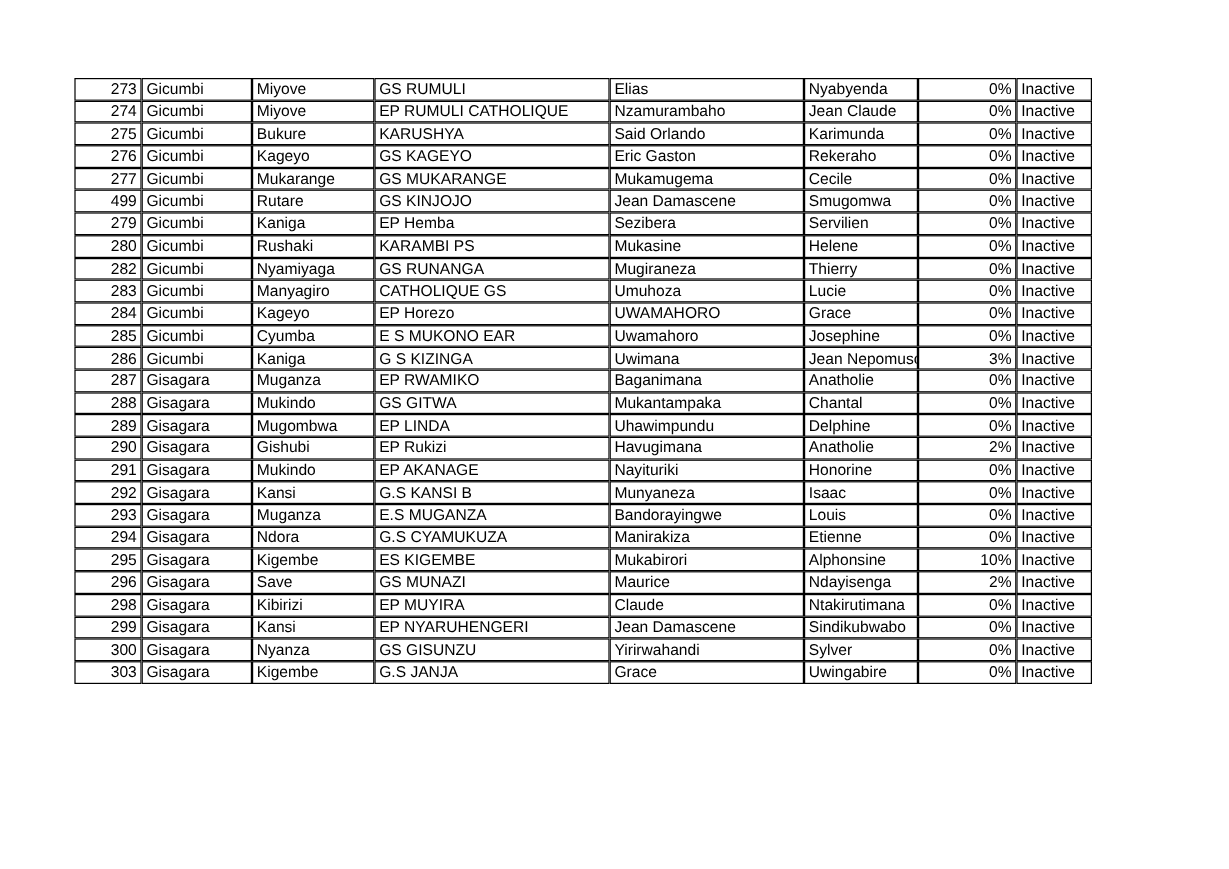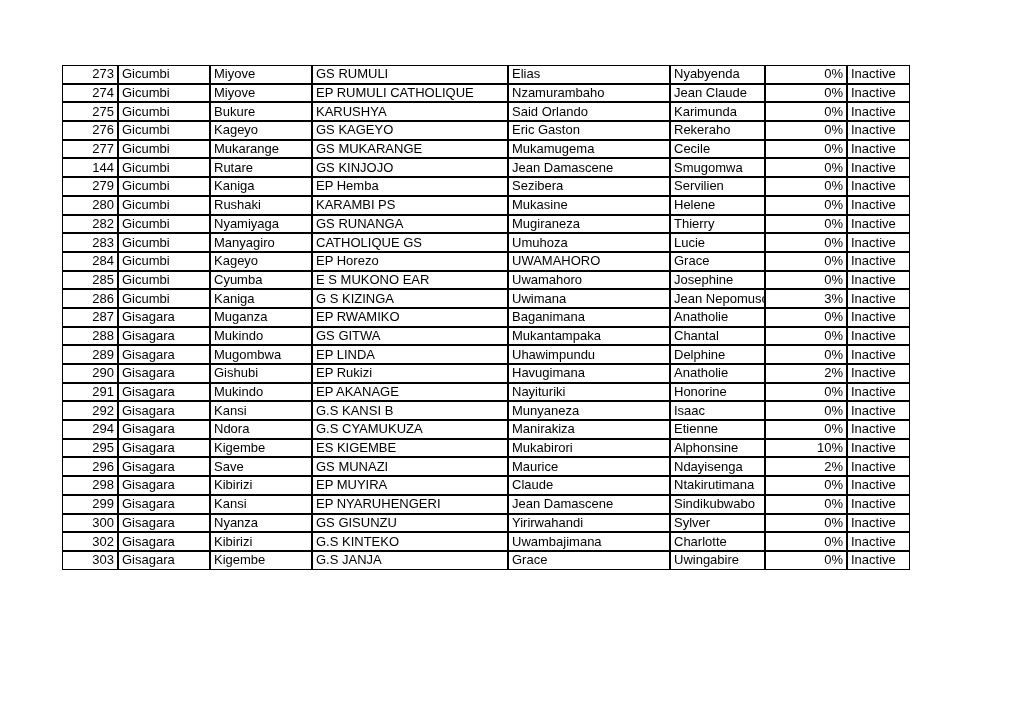--- a/index.html
+++ b/index.html
@@ -113,21 +113,21 @@
           <td class="align-right">277</td>
           <td class="align-left">Gicumbi</td>
           <td class="align-left">Mukarange</td>
           <td class="align-left">GS MUKARANGE</td>
           <td class="align-left">Mukamugema</td>
           <td class="align-left">Cecile</td>
           <td class="align-right">0%</td>
           <td class="align-left">Inactive</td>
         </tr>
         <tr>
-          <td class="align-right">144</td>
+          <td class="align-right">499</td>
           <td class="align-left">Gicumbi</td>
           <td class="align-left">Rutare</td>
           <td class="align-left">GS KINJOJO</td>
           <td class="align-left">Jean Damascene</td>
           <td class="align-left">Smugomwa</td>
           <td class="align-right">0%</td>
           <td class="align-left">Inactive</td>
         </tr>
         <tr>
           <td class="align-right">279</td>
@@ -253,20 +253,30 @@
           <td class="align-right">292</td>
           <td class="align-left">Gisagara</td>
           <td class="align-left">Kansi</td>
           <td class="align-left">G.S KANSI B</td>
           <td class="align-left">Munyaneza</td>
           <td class="align-left">Isaac</td>
           <td class="align-right">0%</td>
           <td class="align-left">Inactive</td>
         </tr>
         <tr>
+          <td class="align-right">293</td>
+          <td class="align-left">Gisagara</td>
+          <td class="align-left">Muganza</td>
+          <td class="align-left">E.S MUGANZA</td>
+          <td class="align-left">Bandorayingwe</td>
+          <td class="align-left">Louis</td>
+          <td class="align-right">0%</td>
+          <td class="align-left">Inactive</td>
+        </tr>
+        <tr>
           <td class="align-right">294</td>
           <td class="align-left">Gisagara</td>
           <td class="align-left">Ndora</td>
           <td class="align-left">G.S CYAMUKUZA</td>
           <td class="align-left">Manirakiza</td>
           <td class="align-left">Etienne</td>
           <td class="align-right">0%</td>
           <td class="align-left">Inactive</td>
         </tr>
         <tr>
@@ -313,30 +323,20 @@
           <td class="align-right">300</td>
           <td class="align-left">Gisagara</td>
           <td class="align-left">Nyanza</td>
           <td class="align-left">GS GISUNZU</td>
           <td class="align-left">Yirirwahandi</td>
           <td class="align-left">Sylver</td>
           <td class="align-right">0%</td>
           <td class="align-left">Inactive</td>
         </tr>
         <tr>
-          <td class="align-right">302</td>
-          <td class="align-left">Gisagara</td>
-          <td class="align-left">Kibirizi</td>
-          <td class="align-left">G.S KINTEKO</td>
-          <td class="align-left">Uwambajimana</td>
-          <td class="align-left">Charlotte</td>
-          <td class="align-right">0%</td>
-          <td class="align-left">Inactive</td>
-        </tr>
-        <tr>
           <td class="align-right">303</td>
           <td class="align-left">Gisagara</td>
           <td class="align-left">Kigembe</td>
           <td class="align-left">G.S JANJA</td>
           <td class="align-left">Grace</td>
           <td class="align-left">Uwingabire</td>
           <td class="align-right">0%</td>
           <td class="align-left">Inactive</td>
         </tr>
       </tbody>

